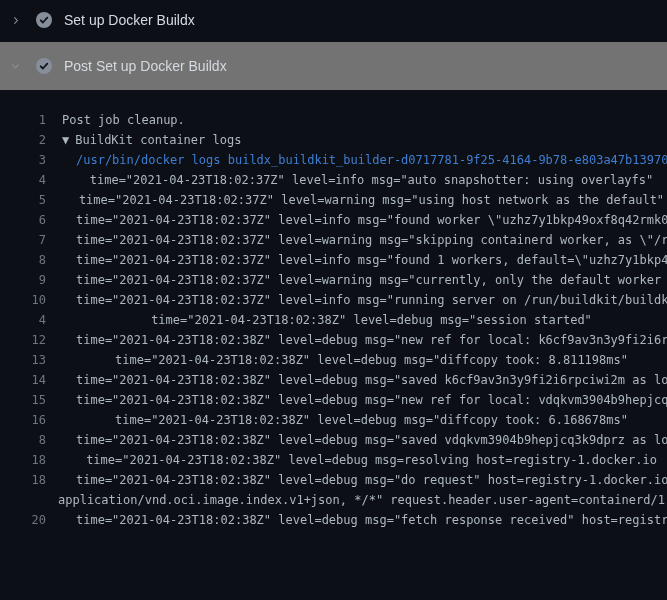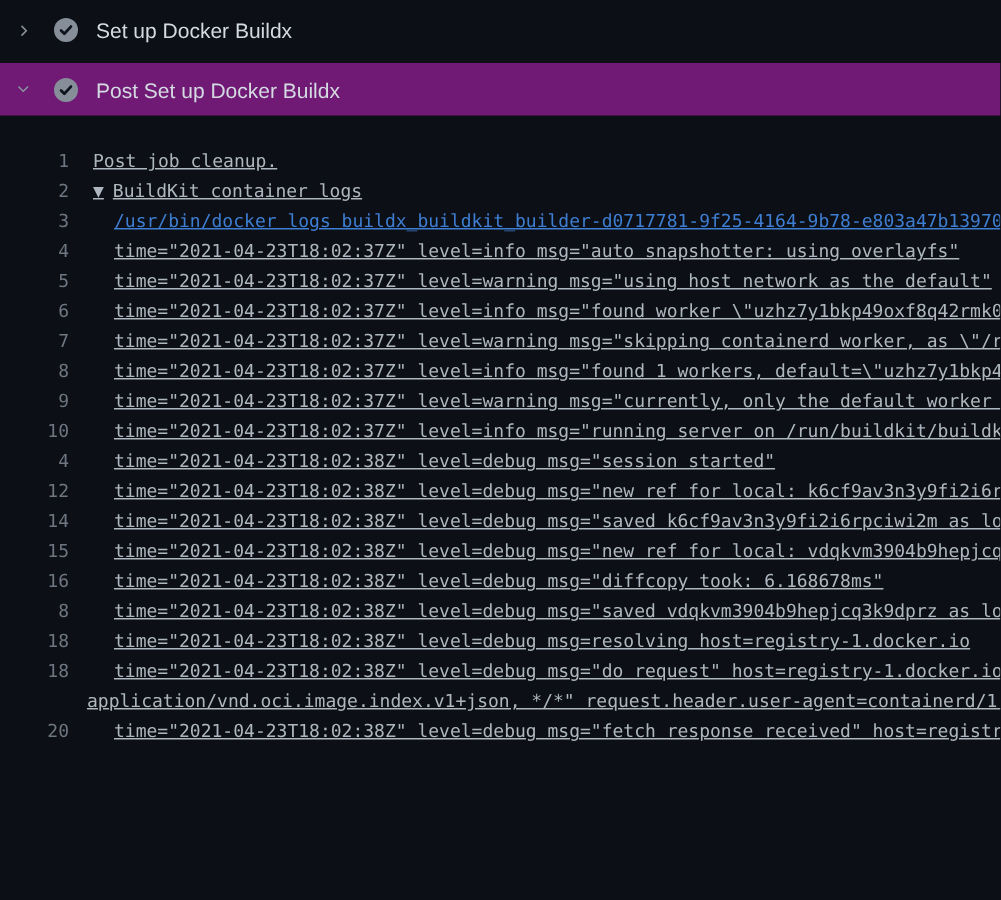--- a/index.html
+++ b/index.html
@@ -12,45 +12,45 @@
 
   
   .steps{display:block;}
   .step{
     display:flex;align-items:center;
     height:40px;padding:0 10px;
     color:#d4dae1;font-size:14px;
     cursor:pointer;
   }
   .step.expanded{
-    height:35px;margin-top:2px;margin-bottom:4px;
-    background:#701a75;
+    height:48px;margin-top:2px;margin-bottom:4px;
+    background:#737373;
   }
   .chev{width:14px;display:flex;align-items:center;justify-content:flex-start;color:#8b949e;flex:none;}
   .chev svg{display:block;}
   .check{margin-left:12px;margin-right:12px;display:flex;flex:none;}
   .slabel{white-space:pre;}
 
   
   .logpane{padding-top:16px;}
   .line{
     display:flex;height:20px;overflow:hidden;
     font-family:"DejaVu Sans Mono","Liberation Mono",monospace;
     font-size:12px;line-height:20px;
   }
   .ln{
     display:block;width:46px;min-width:46px;text-align:right;
     color:#6e7681;white-space:pre;cursor:pointer;
   }
   .lt{
     display:block;margin-left:12px;flex:1 1 auto;overflow:hidden;
-    color:#aeb7bf;white-space:pre;text-decoration:underline;
+    color:#aeb7bf;white-space:pre;
   }
   .line--plain .lt,.line--group .lt{text-indent:4px;}
-  .line--command .lt,.line--child .lt{text-indent:18px;}
+  .line--command .lt,.line--child .lt{text-indent:18px;text-align:center;}
   .line--wrap .lt{text-indent:0;}
   .line--command .lt{color:#3e7ed2;}
   .line--group .lt{cursor:pointer;}
   .marker{margin-right:6px;}
 </style>
 </head>
 <body>
 
 <div class="viewer">
   <div class="steps">
@@ -128,20 +128,24 @@
   </div>
       <div class="line line--child">
     <span class="ln">4</span>
     <span class="lt"><span>time="2021-04-23T18:02:38Z" level=debug msg="session started"</span></span>
   </div>
       <div class="line line--child">
     <span class="ln">12</span>
     <span class="lt"><span>time="2021-04-23T18:02:38Z" level=debug msg="new ref for local: k6cf9av3n3y9fi2i6rpc</span></span>
   </div>
       <div class="line line--child">
+    <span class="ln">13</span>
+    <span class="lt"><span>time="2021-04-23T18:02:38Z" level=debug msg="diffcopy took: 8.811198ms"</span></span>
+  </div>
+      <div class="line line--child">
     <span class="ln">14</span>
     <span class="lt"><span>time="2021-04-23T18:02:38Z" level=debug msg="saved k6cf9av3n3y9fi2i6rpciwi2m as loca</span></span>
   </div>
       <div class="line line--child">
     <span class="ln">15</span>
     <span class="lt"><span>time="2021-04-23T18:02:38Z" level=debug msg="new ref for local: vdqkvm3904b9hepjcq3k</span></span>
   </div>
       <div class="line line--child">
     <span class="ln">16</span>
     <span class="lt"><span>time="2021-04-23T18:02:38Z" level=debug msg="diffcopy took: 6.168678ms"</span></span>

